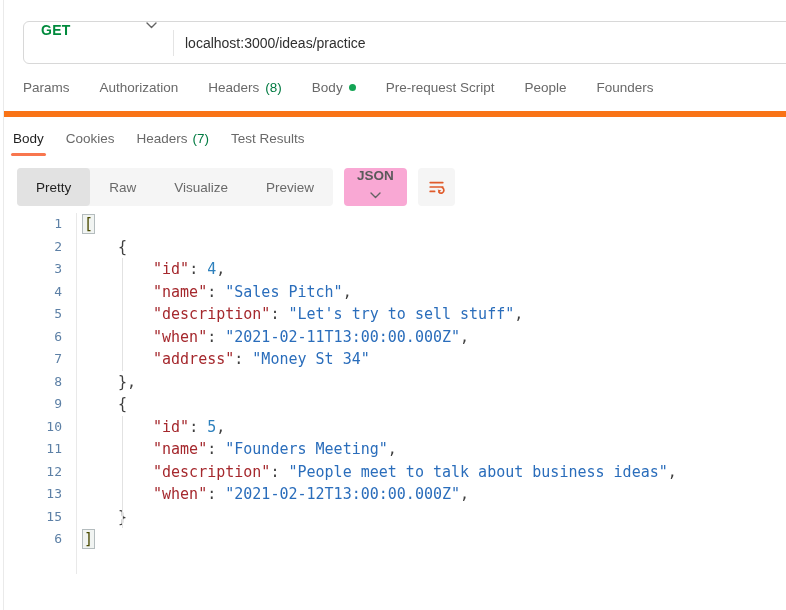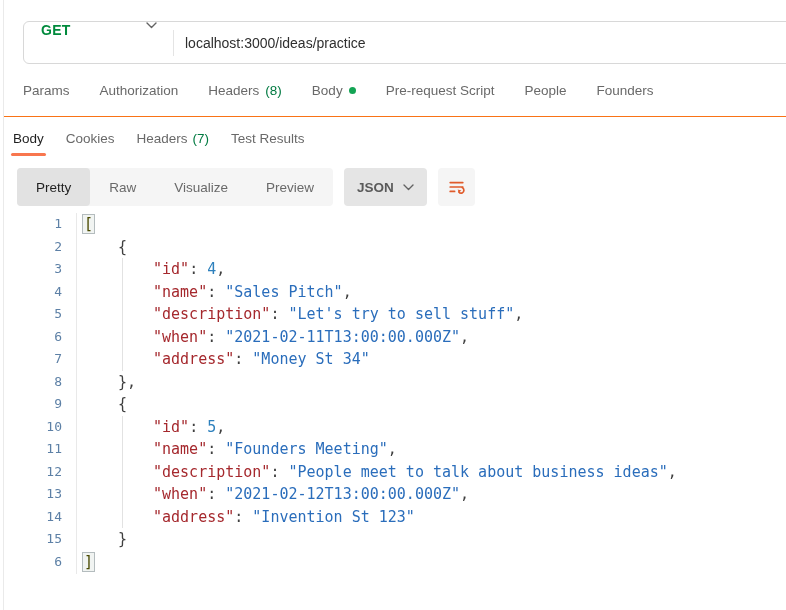--- a/index.html
+++ b/index.html
@@ -23,21 +23,21 @@
     width:149px; height:100%; display:flex; align-items:flex-start;
     justify-content:space-between; padding:0 16px 0 17px; cursor:pointer;
   }
   .method-label { font-size:14px; font-weight:700; letter-spacing:.3px; color:var(--method-green); }
   .vdivider { width:1px; height:26px; background:#e4e4e4; }
   .url-text { padding-left:11px; font-size:14px; color:#2f2f2f; }
 
   
   .req-tabs-wrap {
     position:absolute; left:4px; right:0; top:64px; height:53px;
-    border-bottom:1px solid #f97316;
+    border-bottom:6px solid #f97316;
   }
   .req-tabs {
     height:100%; display:flex; align-items:center; gap:30px; padding-left:19px;
     font-size:13.5px; color:#696969;
   }
   .req-tab { display:flex; align-items:center; gap:6px; cursor:pointer; white-space:nowrap; }
   .req-tab .count { color:var(--count-green); }
   .req-tab .dot { width:7px; height:7px; border-radius:50%; background:var(--dot-green); display:inline-block; }
 
   
@@ -55,22 +55,22 @@
 
   
   .view-bar { position:absolute; left:17px; top:168px; height:38px; display:flex; gap:11px; }
   .segments { display:flex; background:#f5f5f5; border-radius:4px; }
   .segment {
     padding:0 19px; display:flex; align-items:center; font-size:13.5px;
     color:#696969; cursor:pointer; border-radius:4px; white-space:nowrap;
   }
   .segment.active { background:#e2e2e2; color:#1f1f1f; }
   .json-btn {
-    background:#e5e5e5; border-radius:4px; padding:0 13px; display:flex;
-    align-items:center; gap:9px; cursor:pointer;
+    background:#f9a8d4; border-radius:4px; padding:0 13px; display:flex;
+    align-items:center; gap:9px; cursor:pointer;flex-direction:column;
   }
   .json-btn .lbl { font-size:13.5px; font-weight:600; color:#5a5a5a; }
   .icon-btn {
     background:#f5f5f5; border-radius:4px; width:37px; display:flex;
     align-items:center; justify-content:center; cursor:pointer;
   }
 
   
   .editor {
     position:absolute; left:4px; top:213px; right:0; bottom:0;
@@ -228,24 +228,20 @@
       </div>
       <div class="code-line">
         <span class="ln">12</span>
         <span class="code-text" style="padding-left: 91px;"><span class="tk-k">"description"</span><span class="tk-p">: </span><span class="tk-s">"People meet to talk about business ideas"</span><span class="tk-p">,</span></span>
       </div>
       <div class="code-line">
         <span class="ln">13</span>
         <span class="code-text" style="padding-left: 91px;"><span class="tk-k">"when"</span><span class="tk-p">: </span><span class="tk-s">"2021-02-12T13:00:00.000Z"</span><span class="tk-p">,</span></span>
       </div>
       <div class="code-line">
-        <span class="ln">14</span>
-        <span class="code-text" style="padding-left: 91px;"><span class="tk-k">"address"</span><span class="tk-p">: </span><span class="tk-s">"Invention St 123"</span></span>
-      </div>
-      <div class="code-line">
         <span class="ln">15</span>
         <span class="code-text" style="padding-left: 56px;"><span class="tk-p">}</span></span>
       </div>
       <div class="code-line">
         <span class="ln">6</span>
         <span class="code-text" style="padding-left: 21px;"><span class="tk-mb">]</span></span>
       </div>
     </div>
 <div class="indent-guide" style="top: 45px; height: 112.5px;"></div>
     <div class="indent-guide" style="top: 202.5px; height: 112.5px;"></div>

